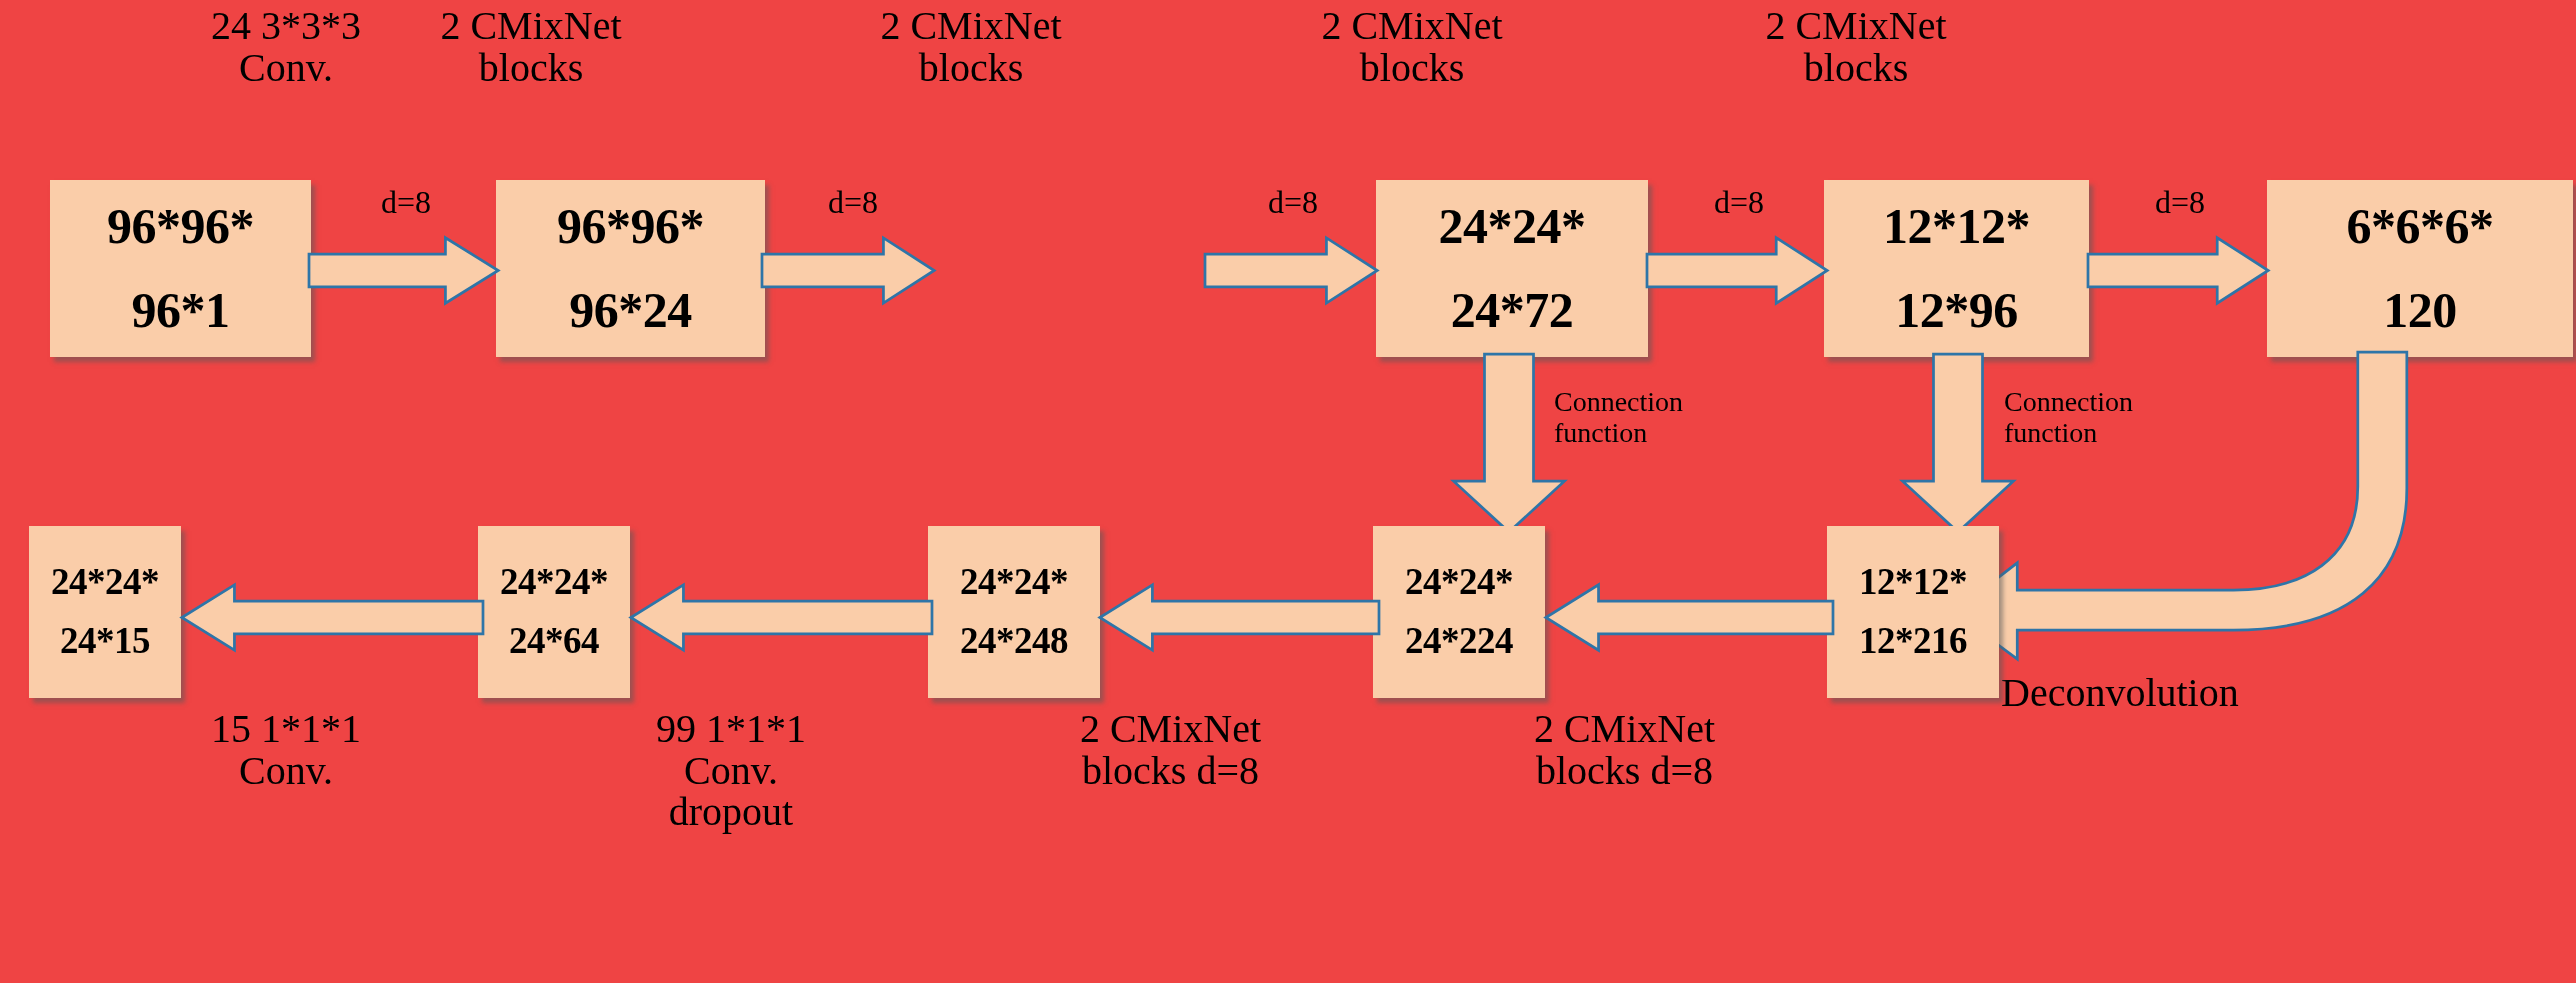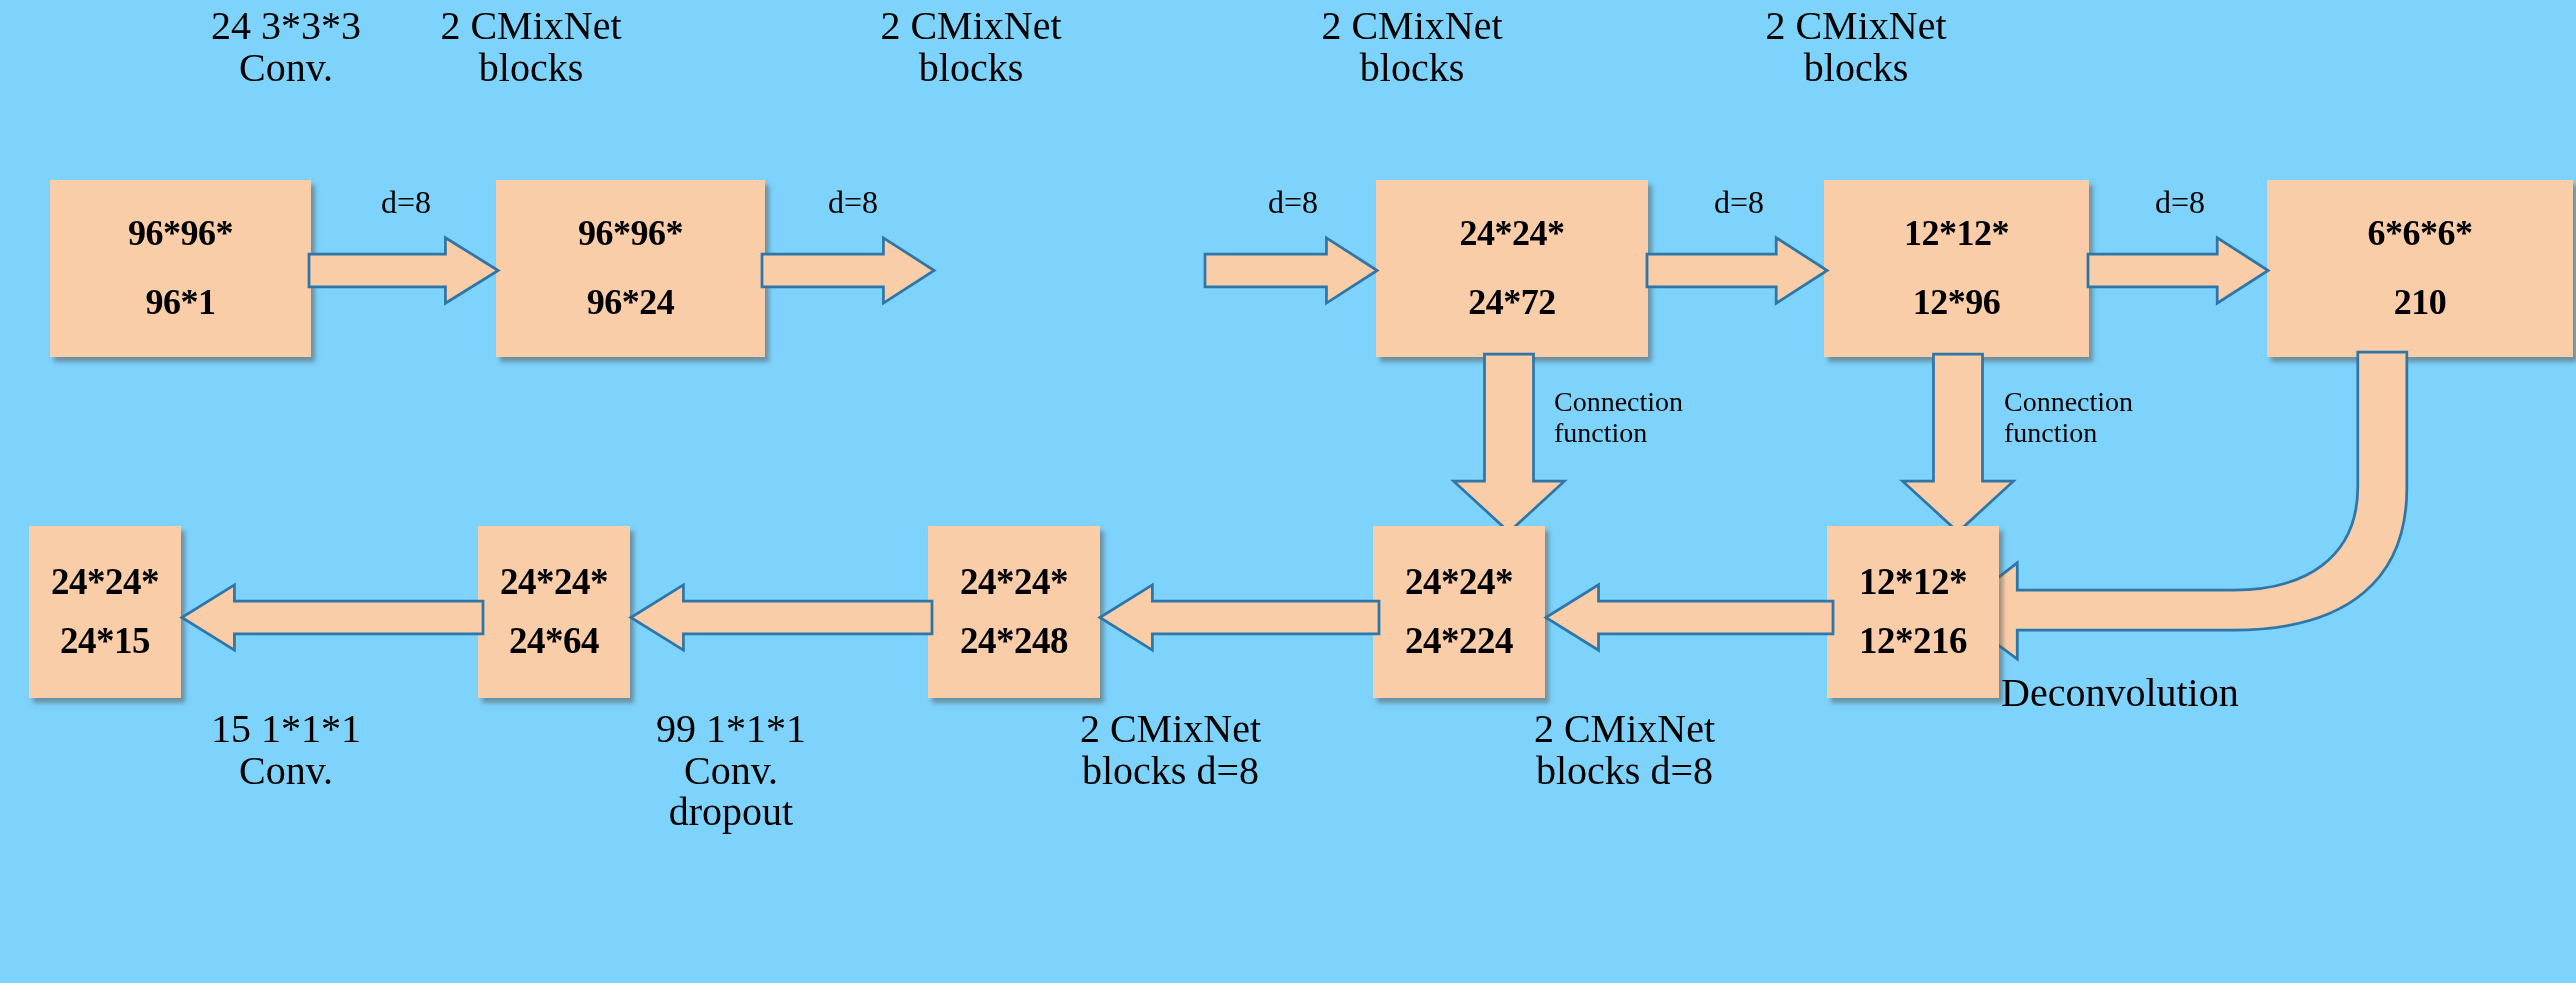--- a/index.html
+++ b/index.html
@@ -1,37 +1,37 @@
 <!DOCTYPE html>
 <html style="font-size:14.5px"><head>
 <meta charset="utf-8">
 <style>
   html,body{margin:0;padding:0;background:#ffffff;}
   #stage{
     position:relative;
     width:2576px;height:983px;
-    background:#7dd3fc;
+    background:#ef4444;
     font-family:"Liberation Serif","DejaVu Serif",serif;
     overflow:hidden;
   }
   
   .nbox{
     position:absolute;
     background:#FACDA9;
     box-shadow:3.6px 4.5px 4.5px rgba(90,90,90,.55);
     display:flex;flex-direction:column;
     align-items:center;justify-content:center;
     font-weight:bold;
     color:#000;
     line-height:1.05;
     letter-spacing:-0.5px;
     text-align:center;
   }
   .nbox .l1,.nbox .l2{display:block;white-space:nowrap;}
-  .nbox.big{font-size:36px;gap:8px;}
+  .nbox.big{font-size:50px;gap:8px;}
   .nbox.big .l1{margin-bottom:23.6px;}
   .nbox.sm{font-size:37px;}
   .nbox.sm .l1{margin-bottom:20px;}
 
   
   .cap{
     position:absolute;
     color:#000;
     font-size:40px;
     line-height:1.04;
@@ -82,21 +82,21 @@
     <span class="l2">24*72</span>
   </div>
 
   <div class="nbox big" style="left:1824px;top:180px;width:265px;height:177px;">
     <span class="l1">12*12*</span>
     <span class="l2">12*96</span>
   </div>
 
   <div class="nbox big" style="left:2267px;top:180px;width:306px;height:177px;">
     <span class="l1">6*6*6*</span>
-    <span class="l2">210</span>
+    <span class="l2">120</span>
   </div>
 
   <div class="arrow" style="left:309px;top:234px;">
     <svg width="191" height="73" viewBox="0 0 210 80">
       <path d="M0,22 L150,22 L150,4 L208,40 L150,76 L150,58 L0,58 Z" fill="#FACDA9" stroke="#2E75A8" stroke-width="3"></path>
     </svg>
   </div>
 
   <div class="arrow" style="left:762px;top:234px;">
     <svg width="174" height="73" viewBox="0 0 192 80">

